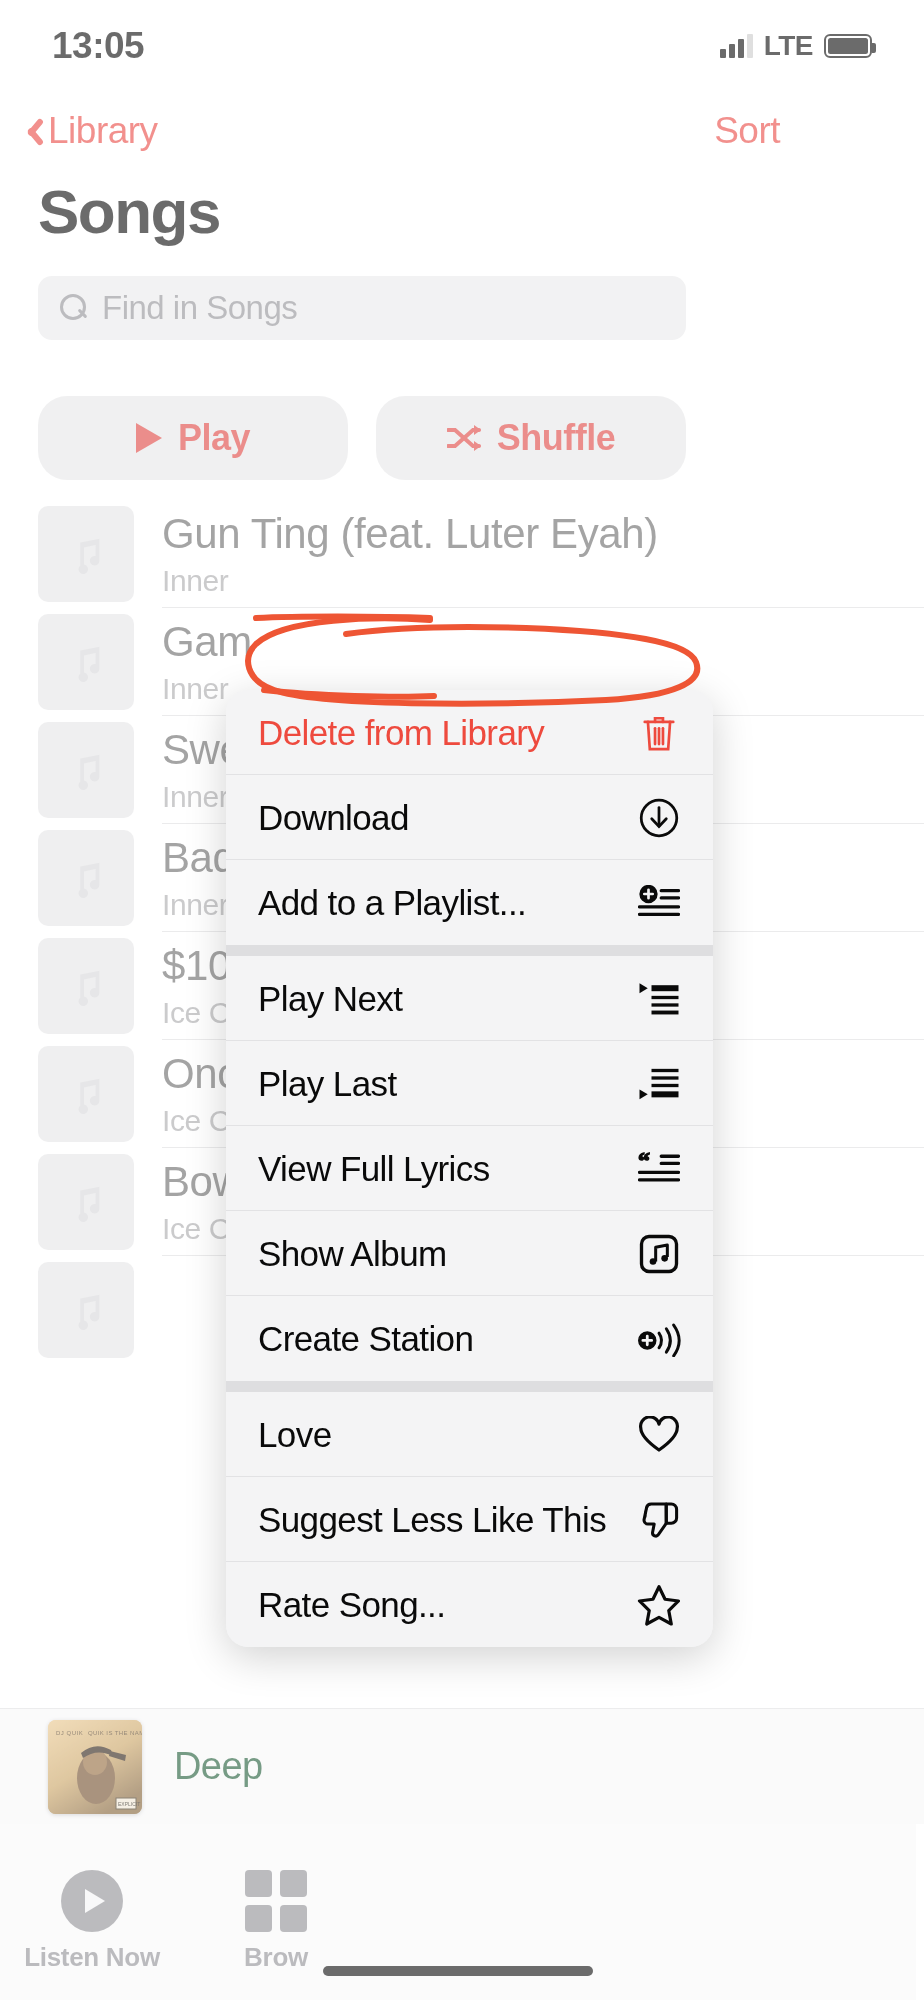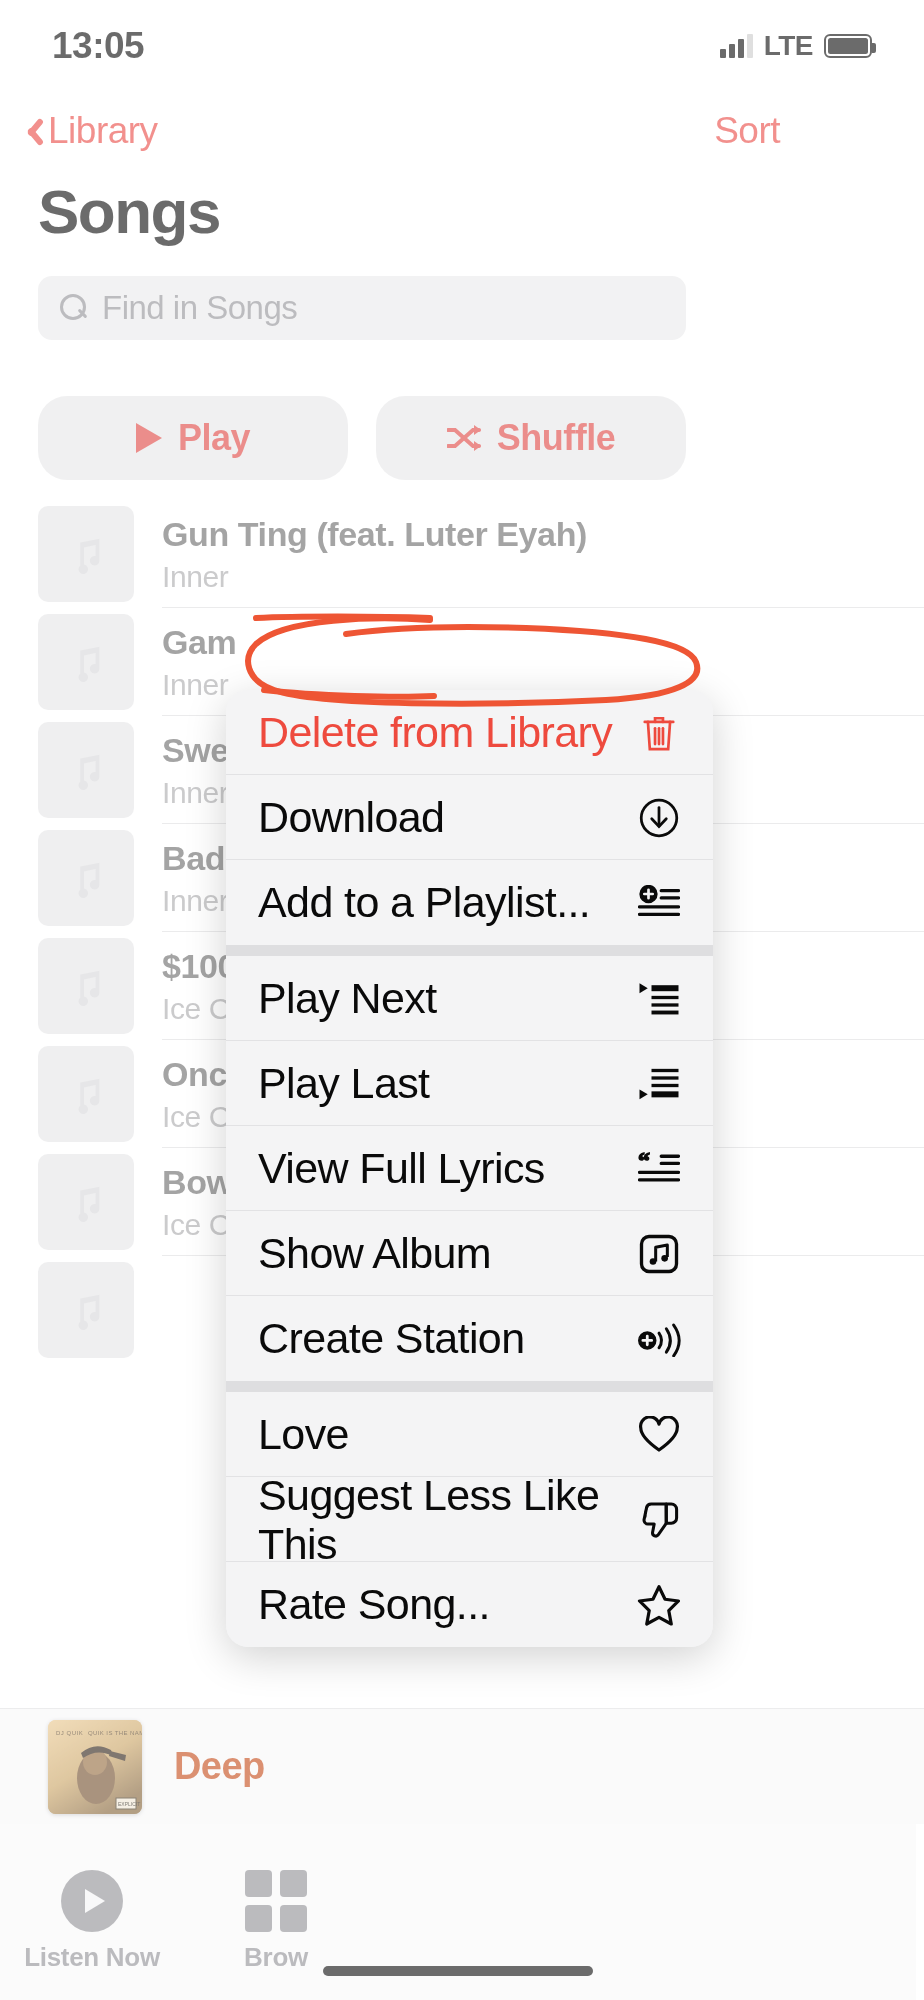--- a/index.html
+++ b/index.html
@@ -111,42 +111,42 @@
   .song-row {
     display:flex; align-items:center; height:108px; padding-left:38px;
     position:relative;
   }
   .song-art {
     width:96px; height:96px; background:#e4e4e6; border-radius:10px;
     display:flex; align-items:center; justify-content:center; flex:none;
   }
   .song-art svg { opacity:.55; }
   .song-meta { margin-left:28px; overflow:hidden; white-space:nowrap; }
-  .song-title { font-size:34px; color:#636363; letter-spacing:-0.4px;font-weight:bold; }
+  .song-title { font-size:42px; color:#636363; letter-spacing:-0.4px; }
   .song-artist { font-size:30px; color:#a5a5a8; margin-top:6px; letter-spacing:-0.4px; }
   .song-sep {
     position:absolute; left:162px; right:0; bottom:0; height:1px; background:#dcdcde;
   }
 
   
   .nowplaying {
     position:absolute; left:0; bottom:176px; width:924px; height:116px;
     background:rgba(246,246,247,0.96);
     display:flex; align-items:center; padding-left:48px;
     border-top:1px solid #dedee0;
     z-index:3;
   }
   .np-art {
     width:94px; height:94px; border-radius:8px; overflow:hidden; flex:none;
     box-shadow:0 1px 4px rgba(0,0,0,.22);
     background:linear-gradient(160deg,#e2bb78 0%,#caa05d 40%,#8a6430 100%);
     position:relative;
   }
-  .np-title { margin-left:32px; font-size:38px; color:#c2410c; letter-spacing:-0.6px;
-              white-space:nowrap; overflow:hidden;font-weight:bold; }
+  .np-title { margin-left:32px; font-size:38px; color:#14532d; letter-spacing:-0.6px;
+              white-space:nowrap; overflow:hidden; }
 
   
   .tabbar {
     position:absolute; left:0; bottom:0; width:916px; height:176px;
     background:rgba(248,248,249,0.97);
     display:flex; align-items:center; padding-top:18px;
     z-index:3;
     font-weight:bold;
   }
   .tab {
@@ -180,21 +180,21 @@
     position:absolute; left:226px; top:690px; width:487px;
     background:#f4f4f5; border-radius:22px;
     box-shadow:0 10px 42px rgba(0,0,0,.18);
     overflow:hidden; z-index:8;
   }
   .ctx-item {
     height:85px; display:flex; align-items:center; justify-content:space-between;
     padding:0 30px 0 32px; cursor:pointer; position:relative;
     background:#f4f4f5;
   }
-  .ctx-label { font-size:43px; color:#0a0a0a; letter-spacing:-0.6px; }
+  .ctx-label { font-size:35px; color:#0a0a0a; letter-spacing:-0.6px; }
   .ctx-item.destructive .ctx-label { color:#ee4a3e; }
   .ctx-item .hairline {
     position:absolute; left:0; right:0; bottom:0; height:1px; background:#e2e2e4;
   }
   .ctx-gap { height:11px; background:#dedee0; }
   .ctx-ic { width:48px; display:flex; align-items:center; justify-content:center; flex:none;}
 
   
   .scribble {
     position:absolute; left:226px; top:596px; width:498px; height:120px;

